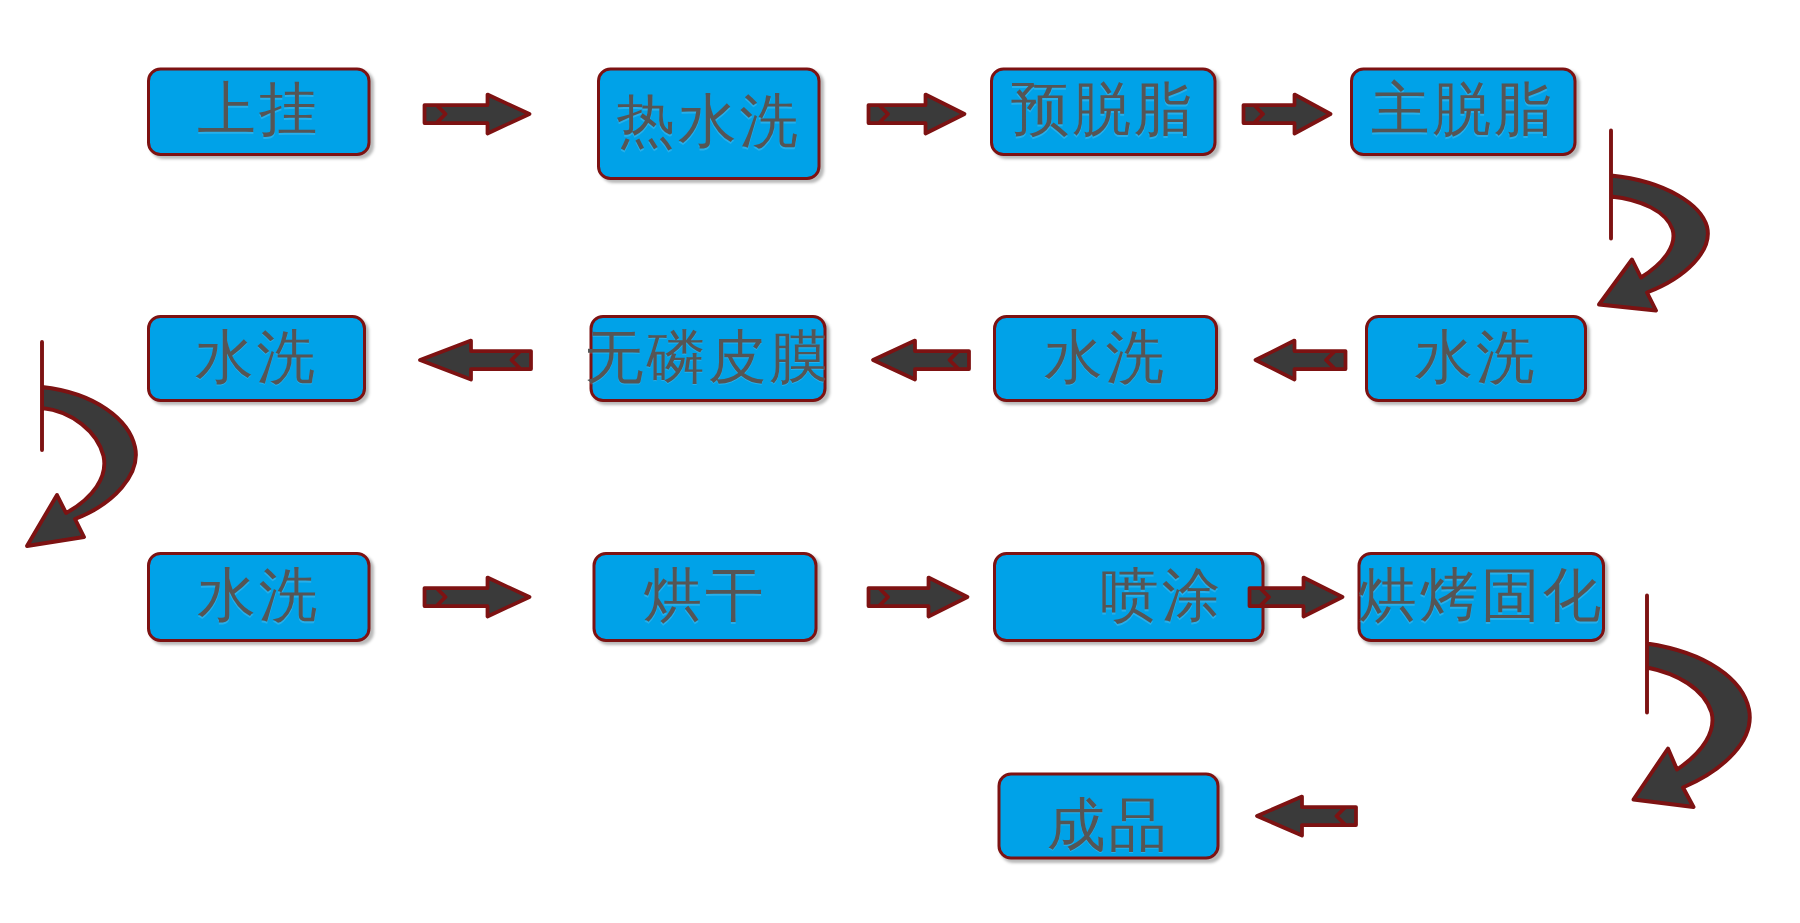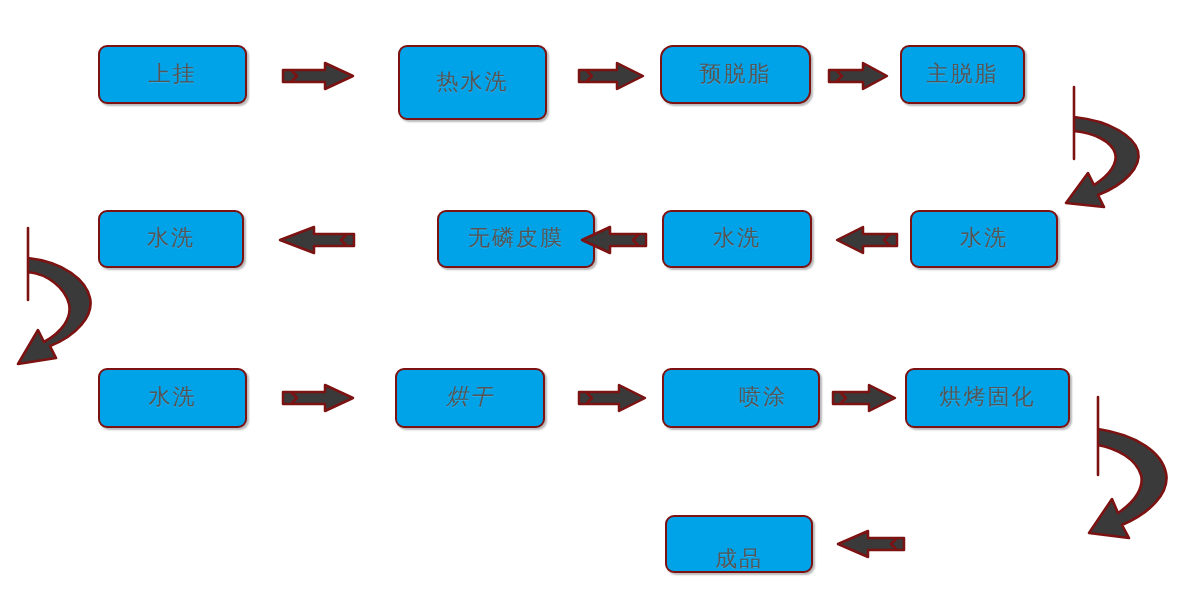--- a/index.html
+++ b/index.html
@@ -23,21 +23,21 @@
   .node {
     position: absolute;
     box-sizing: border-box;
     background: #00a2e8;
     border: 2.5px solid #7d1212;
     border-radius: 9px;
     display: flex;
     align-items: center;
     justify-content: center;
     color: #555555;
-    font-size: 22px;
+    font-size: 39px;
     letter-spacing: 2px;
     line-height: 1;
     text-shadow: 0 1px 0 rgba(255,255,255,0.15);
     box-shadow: 2px 2px 2px rgba(0,0,0,0.28);
     white-space: nowrap;
   }
   .node .node-label {
     display: block;
     transform: translateY(-1px);
   }
@@ -72,31 +72,31 @@
   <div class="node" style="left:398px; top:45px;  width:149px; height:75px;">
     <span class="node-label">热水洗</span>
   </div>
 
   <div class="arrow" style="left:577px; top:61px; width:68px; height:30px;">
     <svg width="68" height="30" viewBox="0 0 68 30">
       <path d="M2,9 L9,9 L15,15 L9,21 L2,21 L2,9 L40,9 L40,2 L66,15 L40,28 L40,21 L2,21 Z" fill="#3a3a3a" stroke="#7d1212" stroke-width="2.5" stroke-linejoin="round"></path>
     </svg>
   </div>
 
-  <div class="node" style="left:660px; top:45px;  width:151px; height:59px;border-radius:13px;">
+  <div class="node" style="left:660px; top:45px;  width:151px; height:59px;">
     <span class="node-label">预脱脂</span>
   </div>
 
   <div class="arrow" style="left:827px; top:61px; width:62px; height:30px;">
     <svg width="62" height="30" viewBox="0 0 62 30">
       <path d="M2,9 L9,9 L15,15 L9,21 L2,21 L2,9 L36,9 L36,2 L60,15 L36,28 L36,21 L2,21 Z" fill="#3a3a3a" stroke="#7d1212" stroke-width="2.5" stroke-linejoin="round"></path>
     </svg>
   </div>
 
-  <div class="node" style="left:900px; top:45px;  width:125px; height:59px;">
+  <div class="node" style="left:900px; top:45px;  width:151px; height:59px;">
     <span class="node-label">主脱脂</span>
   </div>
 
   <div class="curve" style="left:1060px; top:75px; width:130px; height:150px;">
     <svg width="130" height="150" viewBox="0 0 130 150">
       <path d="M14,12
                L14,42
                C52,46 74,62 78,76
                C82,92 64,110 38,120
                L44,132
@@ -113,21 +113,21 @@
   <div class="node" style="left:98px;  top:210px; width:146px; height:58px;">
     <span class="node-label">水洗</span>
   </div>
 
   <div class="arrow" style="left:276px; top:225px; width:80px; height:30px;">
     <svg width="80" height="30" viewBox="0 0 80 30">
       <path d="M78,9 L71,9 L65,15 L71,21 L78,21 L78,9 L38,9 L38,2 L4,15 L38,28 L38,21 L78,21 Z" fill="#3a3a3a" stroke="#7d1212" stroke-width="2.5" stroke-linejoin="round"></path>
     </svg>
   </div>
 
-  <div class="node" style="left:393px; top:210px; width:158px; height:58px;margin-left:44px;">
+  <div class="node" style="left:393px; top:210px; width:158px; height:58px;">
     <span class="node-label">无磷皮膜</span>
   </div>
 
   <div class="arrow" style="left:578px; top:225px; width:70px; height:30px;">
     <svg width="70" height="30" viewBox="0 0 70 30">
       <path d="M68,9 L61,9 L55,15 L61,21 L68,21 L68,9 L32,9 L32,2 L4,15 L32,28 L32,21 L68,21 Z" fill="#3a3a3a" stroke="#7d1212" stroke-width="2.5" stroke-linejoin="round"></path>
     </svg>
   </div>
 
   <div class="node" style="left:662px; top:210px; width:150px; height:58px;">
@@ -164,31 +164,31 @@
   <div class="node" style="left:98px;  top:368px; width:149px; height:60px;">
     <span class="node-label">水洗</span>
   </div>
 
   <div class="arrow" style="left:281px; top:383px; width:74px; height:30px;">
     <svg width="74" height="30" viewBox="0 0 74 30">
       <path d="M2,9 L10,9 L16,15 L10,21 L2,21 L2,9 L44,9 L44,2 L72,15 L44,28 L44,21 L2,21 Z" fill="#3a3a3a" stroke="#7d1212" stroke-width="2.5" stroke-linejoin="round"></path>
     </svg>
   </div>
 
-  <div class="node" style="left:395px; top:368px; width:150px; height:60px;font-style:italic;">
+  <div class="node" style="left:395px; top:368px; width:150px; height:60px;">
     <span class="node-label">烘干</span>
   </div>
 
   <div class="arrow" style="left:577px; top:383px; width:70px; height:30px;">
     <svg width="70" height="30" viewBox="0 0 70 30">
       <path d="M2,9 L9,9 L15,15 L9,21 L2,21 L2,9 L42,9 L42,2 L68,15 L42,28 L42,21 L2,21 Z" fill="#3a3a3a" stroke="#7d1212" stroke-width="2.5" stroke-linejoin="round"></path>
     </svg>
   </div>
 
-  <div class="node" style="left:662px; top:368px; width:158px; height:60px;padding-left:44px;">
+  <div class="node" style="left:662px; top:368px; width:181px; height:60px;padding-left:44px;">
     <span class="node-label">喷涂</span>
   </div>
 
   <div class="arrow" style="left:831px; top:383px; width:66px; height:30px;">
     <svg width="66" height="30" viewBox="0 0 66 30">
       <path d="M2,9 L9,9 L15,15 L9,21 L2,21 L2,9 L38,9 L38,2 L64,15 L38,28 L38,21 L2,21 Z" fill="#3a3a3a" stroke="#7d1212" stroke-width="2.5" stroke-linejoin="round"></path>
     </svg>
   </div>
 
   <div class="node" style="left:905px; top:368px; width:165px; height:60px;text-align:right;">

